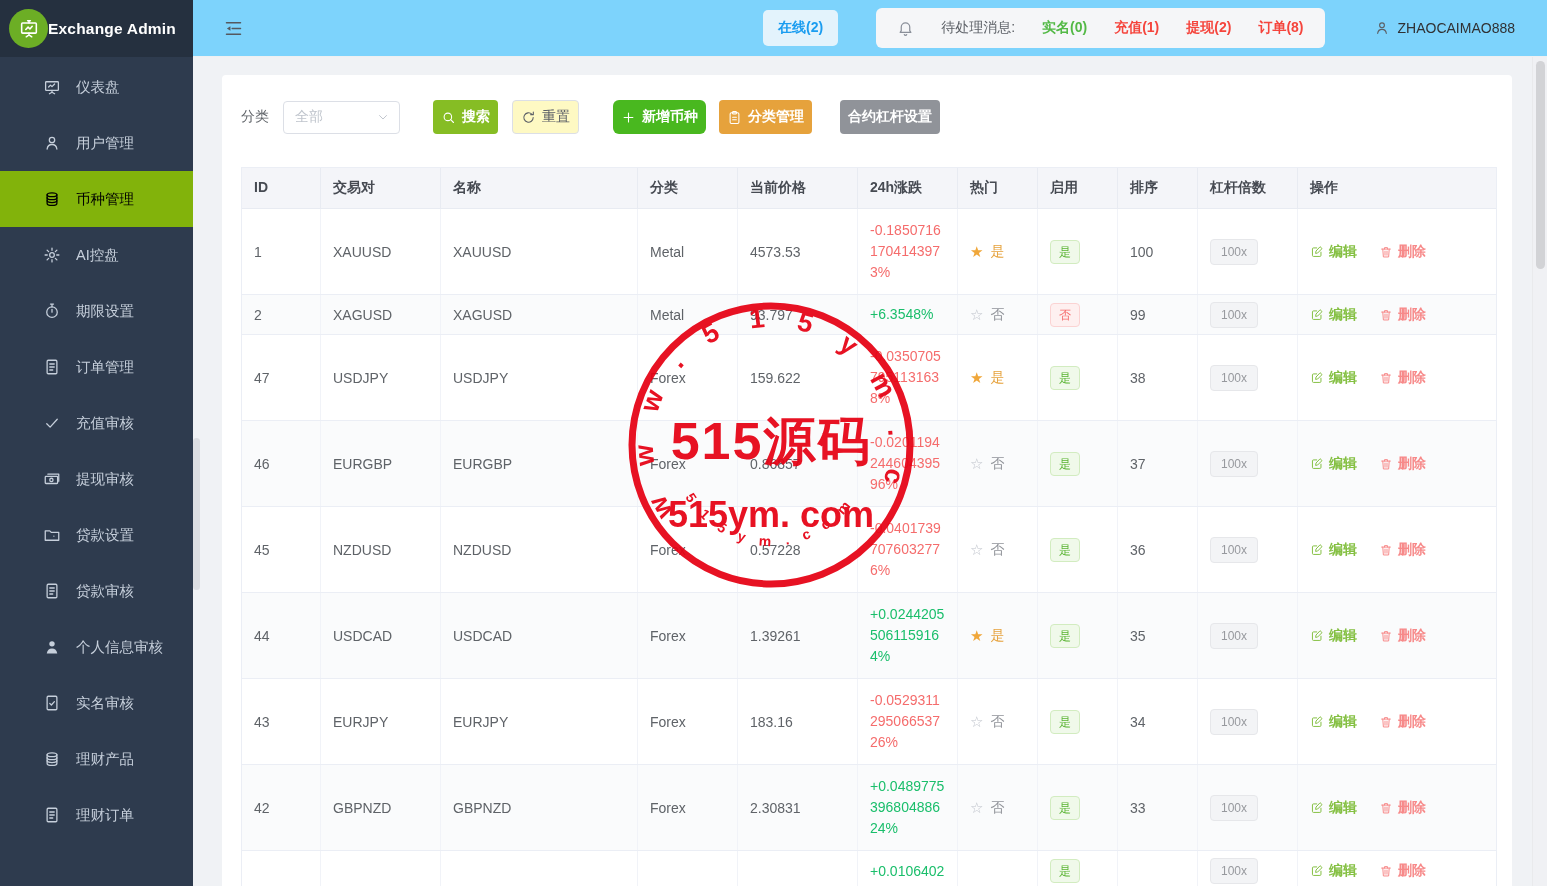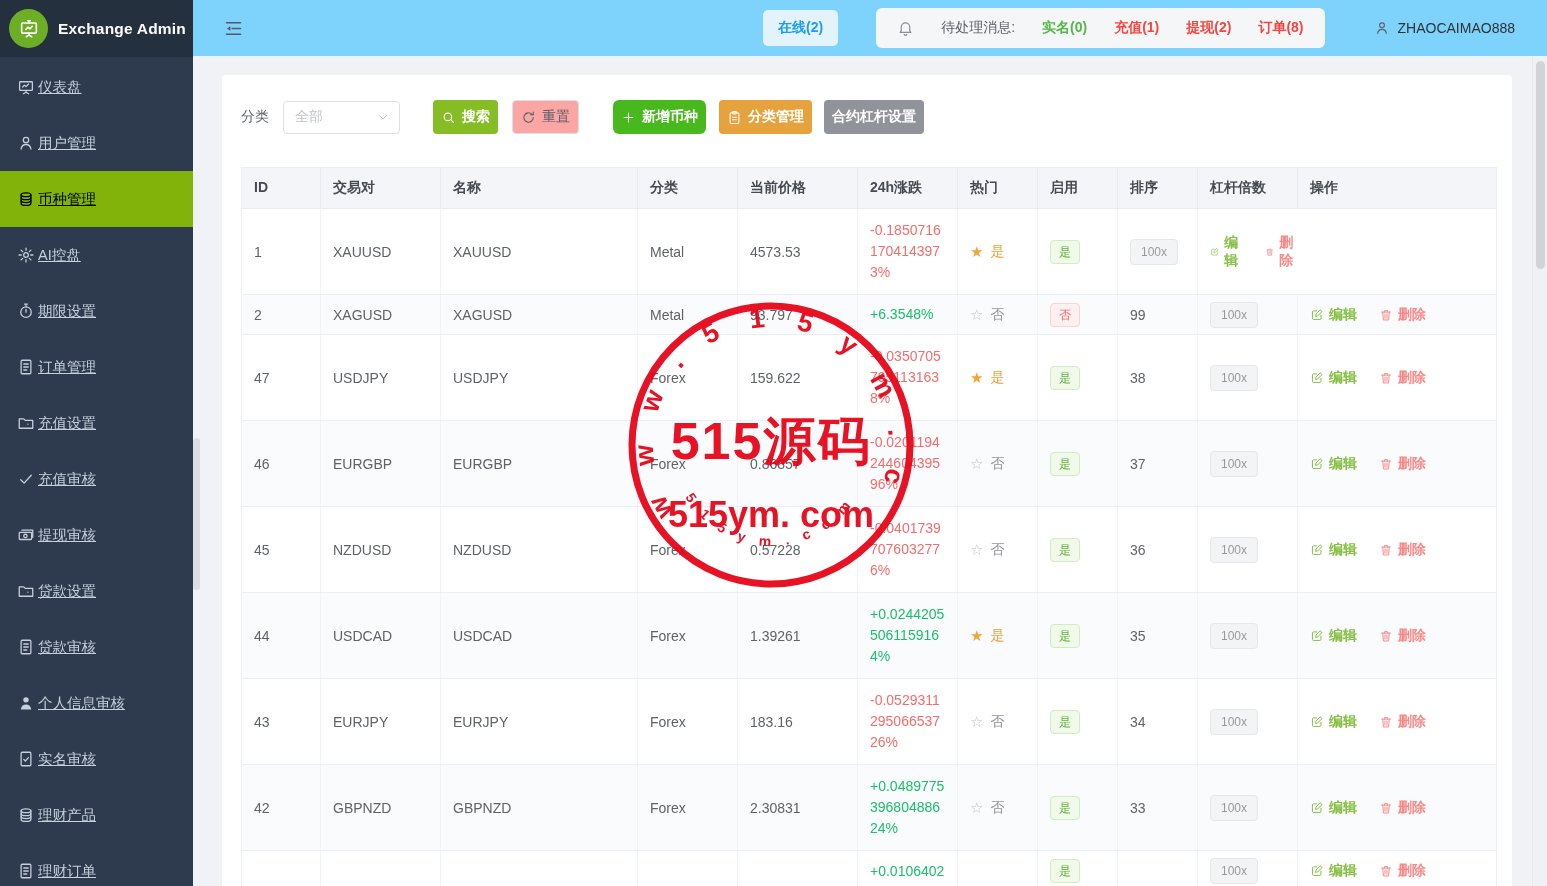--- a/index.html
+++ b/index.html
@@ -1,26 +1,26 @@
 <!DOCTYPE html>
 <html><head>
 <meta charset="utf-8">
 <style>
   * { box-sizing: border-box; margin: 0; padding: 0; }
   html,body { width:1547px; height:886px; overflow:hidden; }
   body { font-family:"Liberation Sans","DejaVu Sans",sans-serif; background:#f0f2f5; position:relative; font-size:14px; }
 
   
   .sidebar { position:absolute; left:0; top:0; width:193px; height:886px; background:#2e3b4e; z-index:10; overflow:hidden; }
-  .logo-bar { height:57px; background:#25303f; display:flex; align-items:center; padding-left:9px; gap:10px; }
+  .logo-bar { height:57px; background:#25303f; display:flex; align-items:center; padding-left:9px; }
   .logo-circle { width:39px; height:39px; border-radius:50%; background:#6cae25; display:flex; align-items:center; justify-content:center; color:#fff; flex:0 0 auto; }
   .logo-circle .ic { width:22px; height:22px; }
   .logo-title { color:#fff; font-weight:bold; font-size:15.5px; letter-spacing:.2px; }
   .menu { padding-top:2px; }
-  .menu-item { height:56px; display:flex; align-items:center; padding-left:17px; gap:3px; color:#c6cfdb; font-size:14.5px; cursor:pointer;text-decoration:underline; }
+  .menu-item { height:56px; display:flex; align-items:center; padding-left:43px; gap:15px; color:#c6cfdb; font-size:14.5px; cursor:pointer; }
   .menu-item.active { background:#82b30b; color:#000000; }
   .mi-icon { width:18px; height:18px; flex:0 0 auto; display:flex; }
   .side-scroll-thumb { position:absolute; left:193px; top:438px; width:7px; height:152px; background:#dcdee2; border-radius:4px; z-index:30; }
 
   
   .topbar { position:absolute; left:193px; top:0; width:1354px; height:57px; background:#7dd3fc; display:flex; align-items:center; border-bottom:1px solid #eef0f2; z-index:5; }
   .hamburger { margin-left:30px; width:21px; height:21px; color:#55585e; cursor:pointer; }
   .online-badge { margin-left:auto; background:#e3f3fc; color:#1b9df0; padding:9px 15px; border-radius:5px; font-weight:bold; cursor:pointer; }
   .pending-pill { margin-left:38px; background:#f5f6f8; border-radius:6px; height:40px; display:flex; align-items:center; padding:0 21px; gap:27px; color:#5c6066; }
   .pending-pill .bell { width:17px; height:17px; color:#8a8f99; display:flex; }
@@ -32,25 +32,25 @@
   .main { position:absolute; left:193px; top:57px; width:1354px; height:829px; background:#f0f2f5; }
   .card { margin:18px 0 0 29px; width:1290px; min-height:880px; background:#fff; border-radius:4px; padding:25px 19px; }
 
   .toolbar { display:flex; align-items:center; height:34px; }
   .filter-label { color:#5f6368; margin-right:14px; }
   .select { width:117px; height:33px; border:1px solid #dcdfe6; border-radius:4px; display:flex; align-items:center; justify-content:space-between; padding:0 9px 0 11px; color:#bfc4cc; cursor:pointer; background:#fff; }
   .select .chev { width:14px; height:14px; color:#c0c4cc; display:flex; }
   .btn { height:34px; border:none; border-radius:4px; padding:0 8px; display:inline-flex; align-items:center; gap:6px; color:#fff; font-weight:bold; font-size:14px; cursor:pointer; font-family:inherit;text-align:center; }
   .btn .bic { width:15px; height:15px; display:flex; }
   .btn-search { background:#86bd24; margin-left:33px; }
-  .btn-reset  { background:#fca5a5; border:1px solid #dcdfe6; color:#5a5e66; font-weight:normal; margin-left:14px; }
+  .btn-reset  { background:#fef9c3; border:1px solid #dcdfe6; color:#5a5e66; font-weight:normal; margin-left:14px; }
   .btn-reset .bic { color:#5a5e66; }
   .btn-add    { background:#49b81f; margin-left:34px;border-radius:6px; }
   .btn-cat    { background:#e6a23c; margin-left:13px; }
-  .btn-lev    { background:#909399; margin-left:12px; }
+  .btn-lev    { background:#909399; margin-left:28px; }
 
   
   .table { margin-top:33px; width:1256px; border:1px solid #ebeef5; }
   .t-row, .t-head { display:grid; grid-template-columns:79px 120px 197px 100px 120px 100px 80px 80px 80px 100px 200px; }
   .t-head { background:#f4f5f9; border-bottom:1px solid #e8ebf2; }
   .th { padding:11px 12px; font-weight:bold; color:#464a52; border-right:1px solid #e8ebf2; }
   .th:last-child { border-right:none; }
   .t-row { border-bottom:1px solid #ebeef5; background:#fff; }
   .t-row.striped { background:#fafbfc; }
   .t-row:last-child { border-bottom:none; }
@@ -144,29 +144,20 @@
         <span class="mi-label">期限设置</span>
       </div>
       <div class="menu-item">
         <span class="mi-icon">
           <svg viewBox="0 0 24 24" width="100%" height="100%" fill="none" stroke="currentColor" stroke-width="1.7" stroke-linecap="round" stroke-linejoin="round">
             <rect x="5.5" y="3" width="13" height="18" rx="1.5"></rect>
             <path d="M9 8h6M9 12h6M9 16h4"></path>
           </svg>
         </span>
         <span class="mi-label">订单管理</span>
-      </div>
-      <div class="menu-item">
-        <span class="mi-icon">
-          <svg viewBox="0 0 24 24" width="100%" height="100%" fill="none" stroke="currentColor" stroke-width="1.7" stroke-linecap="round" stroke-linejoin="round">
-            <path d="M3 6.5h6l2 2h10V19H3z"></path>
-            <path d="M14.5 13.5h.01"></path>
-          </svg>
-        </span>
-        <span class="mi-label">充值设置</span>
       </div>
       <div class="menu-item">
         <span class="mi-icon">
           <svg viewBox="0 0 24 24" width="100%" height="100%" fill="none" stroke="currentColor" stroke-width="1.7" stroke-linecap="round" stroke-linejoin="round">
             <path d="M5 13l4.5 4.5L19 7"></path>
           </svg>
         </span>
         <span class="mi-label">充值审核</span>
       </div>
       <div class="menu-item">
@@ -349,20 +340,21 @@
               <div>170414397</div>
               <div>3%</div>
             </div>
             <div class="cell hot-yes">
               <span class="hot-star">★</span>
               <span class="hot-label">是</span>
             </div>
             <div class="cell">
               <span class="badge yes">是</span>
             </div>
+            <div class="cell">100</div>
             <div class="cell">
               <span class="lev-tag">100x</span>
             </div>
             <div class="cell">
               <span class="act act-edit"><span class="aic">
                   <svg viewBox="0 0 24 24" width="100%" height="100%" fill="none" stroke="currentColor" stroke-width="1.7" stroke-linecap="round" stroke-linejoin="round">
                     <path d="M11.5 5H6a1.8 1.8 0 0 0-1.8 1.8v11A1.8 1.8 0 0 0 6 19.6h11a1.8 1.8 0 0 0 1.8-1.8v-5.5"></path>
                     <path d="M17.8 3.4l2.8 2.8L13 13.8l-3.4.6.6-3.4z"></path>
                   </svg>
                 </span>编辑</span>

